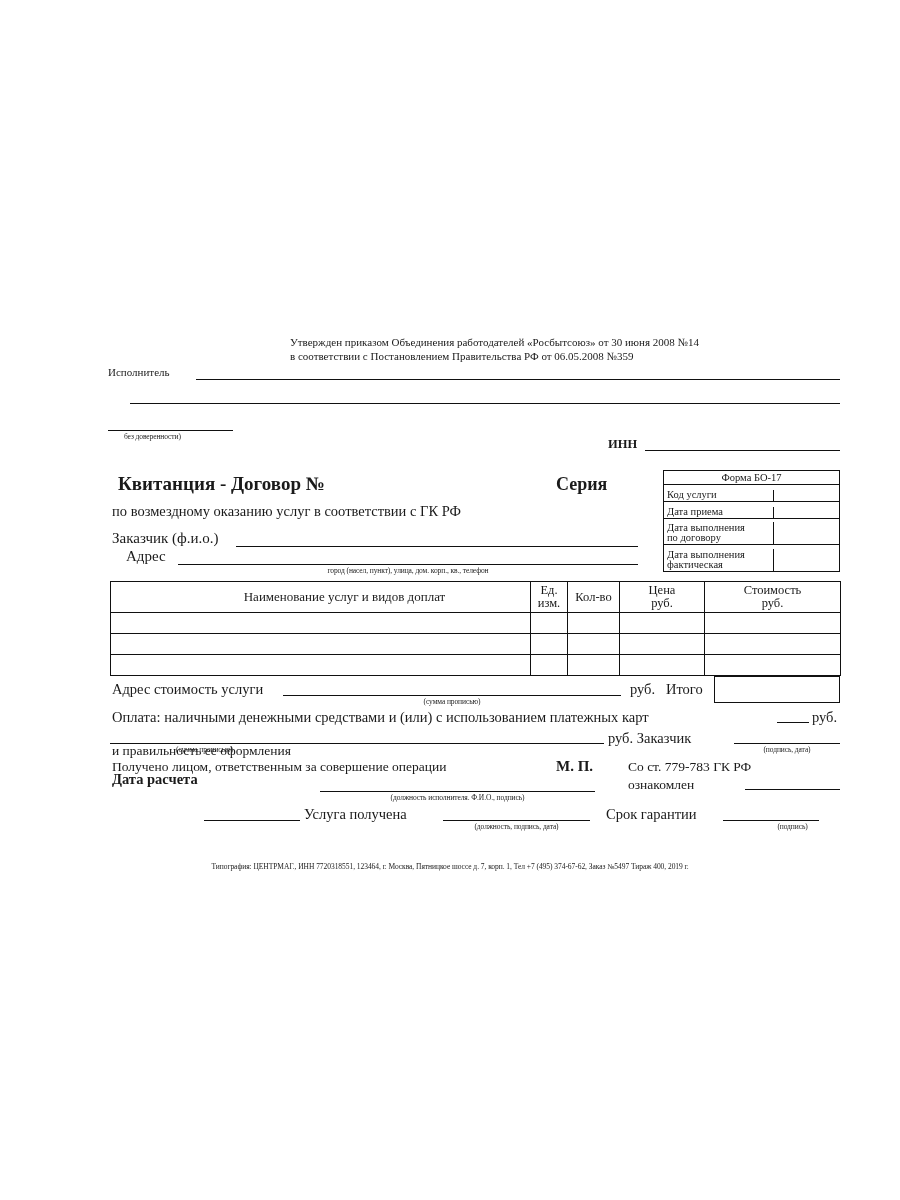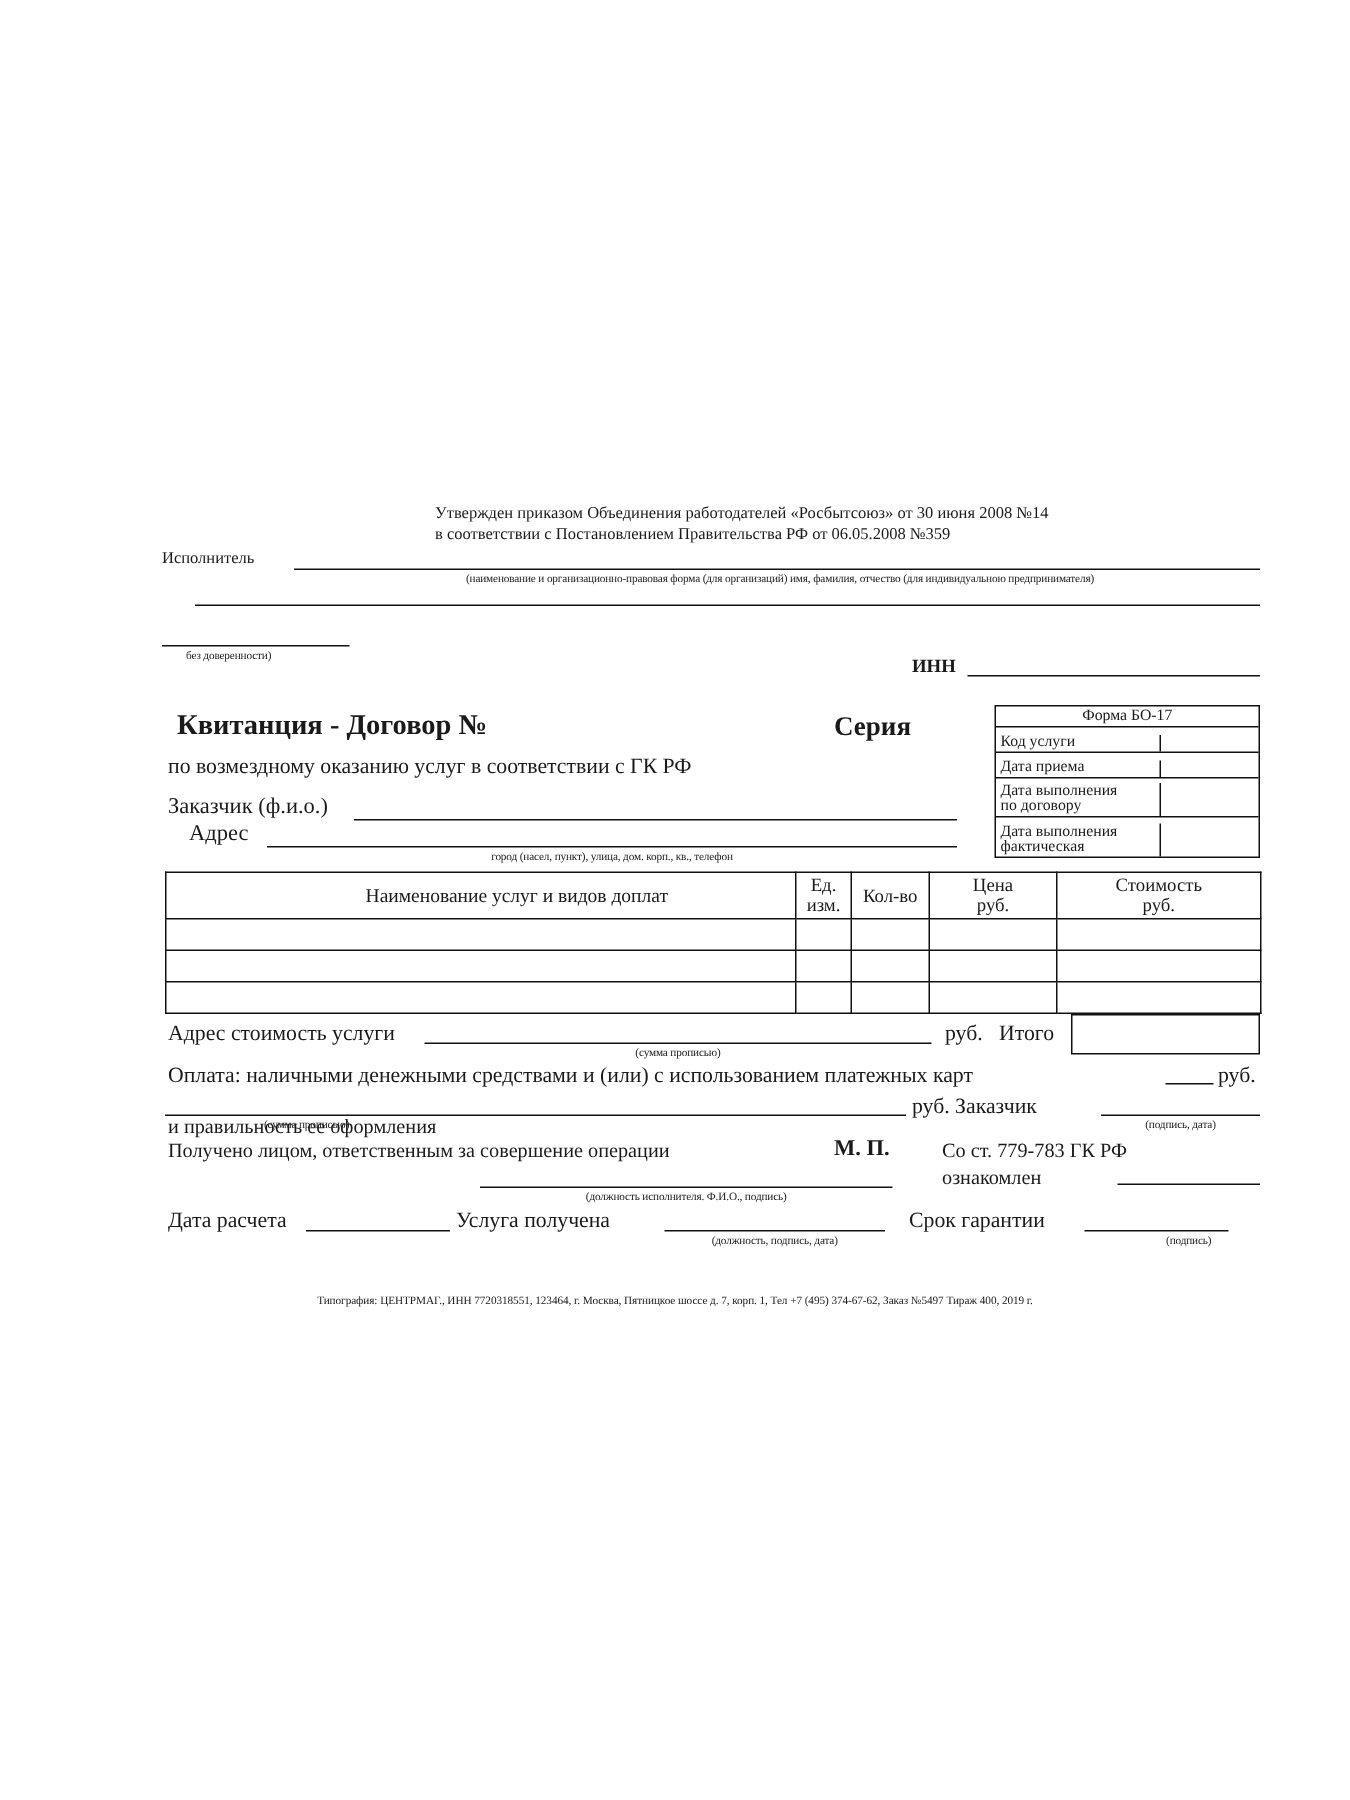--- a/index.html
+++ b/index.html
@@ -146,21 +146,20 @@
 <div class="page">
 
   <div class="abs" id="approval-line-1" style="left:290px; top:336px; width:550px;">Утвержден приказом Объединения работодателей «Росбытсоюз» от 30 июня  2008 №14</div>
 
   <div class="abs" id="approval-line-2" style="left:290px; top:350px; width:550px;">в соответствии с Постановлением Правительства РФ от 06.05.2008 №359</div>
 
   <div class="abs" id="executor-label" style="left:108px; top:366px;">Исполнитель</div>
 
   <div class="abs rule" style="left:196px; top:379px; width:644px;"></div>
 
-  <div class="abs caption" style="left:200px; top:381px; width:640px; text-align:center;">(наименование и организационно-правовая форма (для организаций) имя, фамилия, отчество (для индивидуальною предпринимателя)</div>
 
   <div class="abs rule" style="left:130px; top:403px; width:710px;"></div>
 
 
   <div class="abs rule" style="left:108px; top:430px; width:125px;"></div>
 
   <div class="abs caption" style="left:124px; top:432px;">без доверенности)</div>
 
   <div class="abs" id="inn-label" style="left:608px; top:437px;">ИНН</div>
 
@@ -300,21 +299,21 @@
   <div class="abs" id="mp-label" style="left:556px; top:758px;">М. П.</div>
 
   <div class="abs body-text-sm" style="left:628px; top:759px;">Со ст. 779-783 ГК РФ</div>
 
   <div class="abs body-text-sm" style="left:628px; top:777px;">ознакомлен</div>
 
   <div class="abs rule" style="left:745px; top:789px; width:95px;"></div>
 
   <div class="abs caption" style="left:745px; top:822px; width:95px; text-align:center;">(подпись)</div>
 
-  <div class="abs body-text" style="left:112px; top:806px;">Дата расчета</div>
+  <div class="abs body-text" style="left:112px; top:771px;font-weight:bold;">Дата расчета</div>
 
   <div class="abs rule" style="left:204px; top:820px; width:96px;"></div>
 
   <div class="abs body-text" style="left:304px; top:806px;">Услуга получена</div>
 
   <div class="abs rule" style="left:443px; top:820px; width:147px;"></div>
 
   <div class="abs caption" style="left:443px; top:822px; width:147px; text-align:center;">(должность, подпись, дата)</div>
 
   <div class="abs body-text" style="left:606px; top:806px;">Срок гарантии</div>

